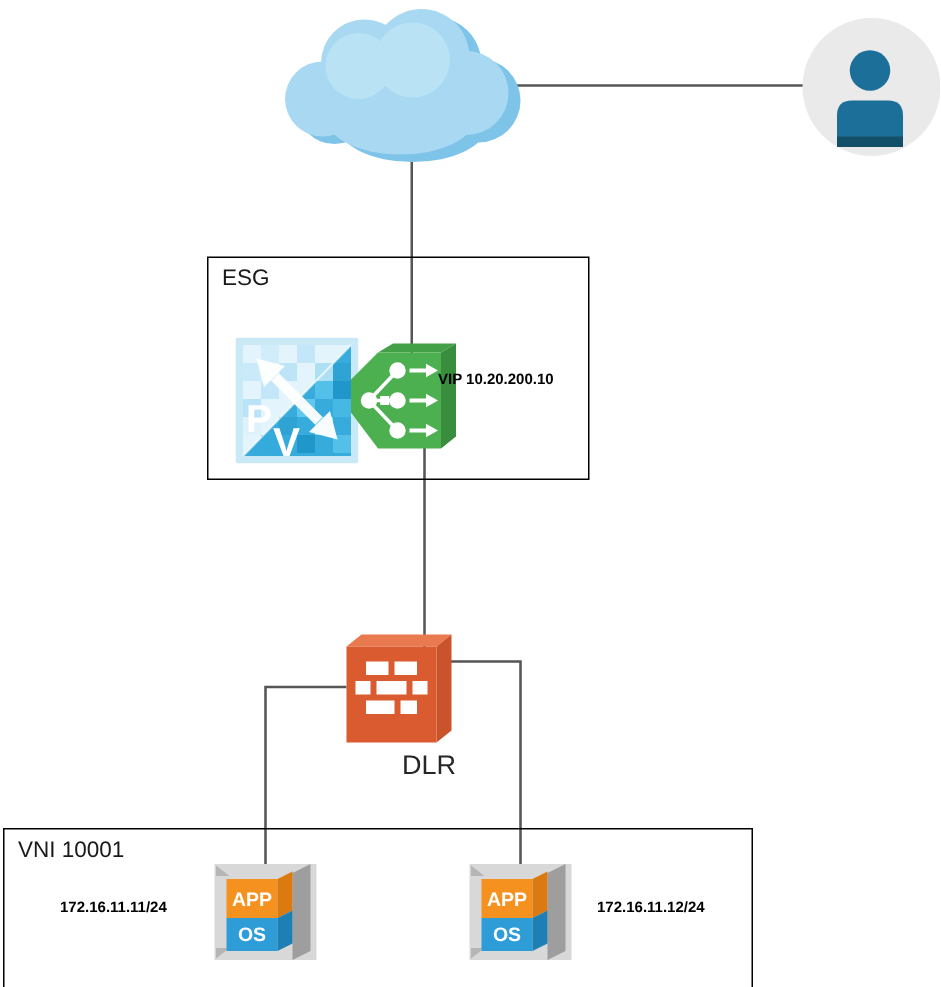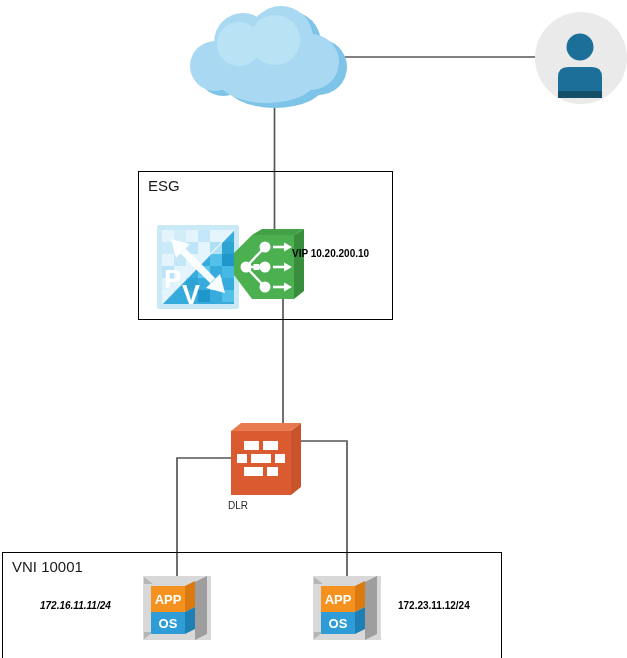--- a/index.html
+++ b/index.html
@@ -28,23 +28,23 @@
   }
   .small-label {
     position: absolute;
     font-size: 10px;
     font-weight: 600;
     color: #000000;
     white-space: nowrap;
   }
   .node-caption {
     position: absolute;
-    font-size: 10px;
+    font-size: 18px;
     color: #262626;
-    text-align: left;
+    text-align: right;
     white-space: nowrap;
   }
   svg { display: block; }
 </style>
 </head>
 <body>
 
 <div id="canvas">
 
   <svg class="abs" style="left:0;top:0;" width="627" height="658" viewBox="0 0 627 658">
@@ -194,16 +194,16 @@
     <polygon points="3,69 12,62 3,62" fill="#B5B5B5"></polygon>
     <polygon points="54,12 66,6 66,64 54,70" fill="#9E9E9E"></polygon>
     <rect x="10" y="16" width="34" height="26" fill="#F5921F"></rect>
     <polygon points="44,16 54,11 54,37 44,42" fill="#DC7A12"></polygon>
     <rect x="10" y="42" width="34" height="22" fill="#2D9CD7"></rect>
     <polygon points="44,42 54,37 54,59 44,64" fill="#1E7FB4"></polygon>
     <text x="27" y="34" font-size="13" font-weight="bold" fill="#FFFFFF" text-anchor="middle" font-family="Liberation Sans, sans-serif">APP</text>
     <text x="27" y="57.5" font-size="13" font-weight="bold" fill="#FFFFFF" text-anchor="middle" font-family="Liberation Sans, sans-serif">OS</text>
   </svg>
 
-  <div class="small-label" style="left:40px; top:600px;font-style:italic;">172.16.11.11/24</div>
-  <div class="small-label" style="left:398px; top:600px;">172.23.11.12/24</div>
+  <div class="small-label" style="left:40px; top:600px;">172.16.11.11/24</div>
+  <div class="small-label" style="left:398px; top:600px;">172.16.11.12/24</div>
 
 </div>
 
 </body></html>

